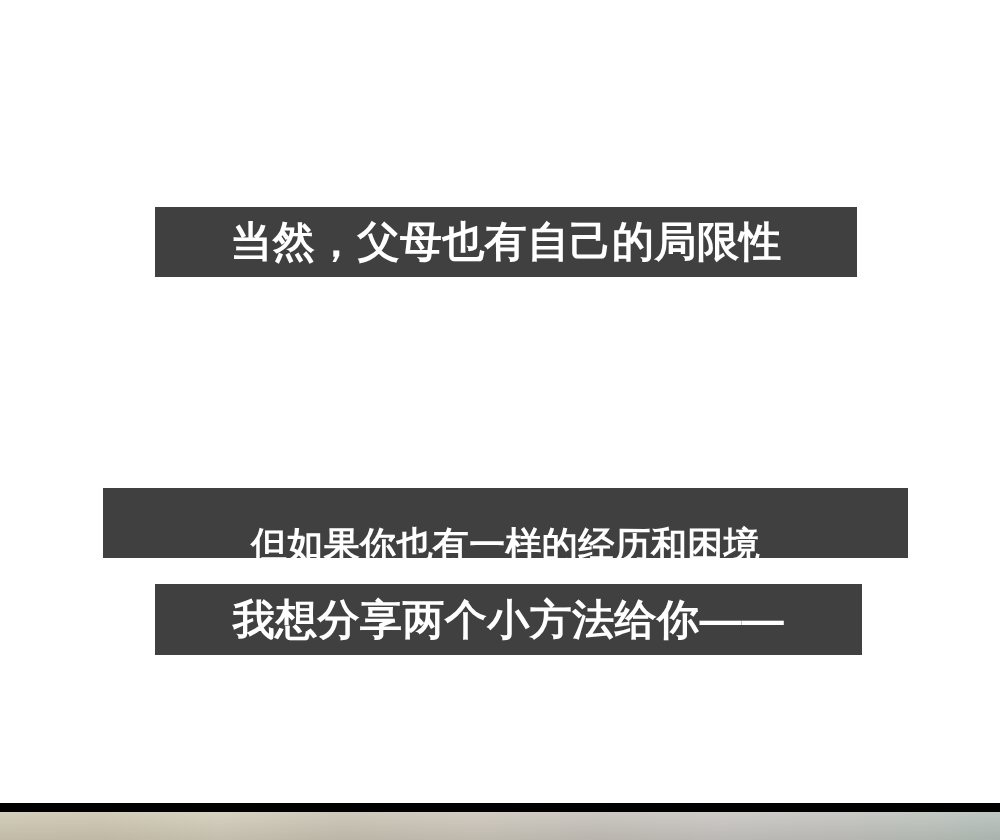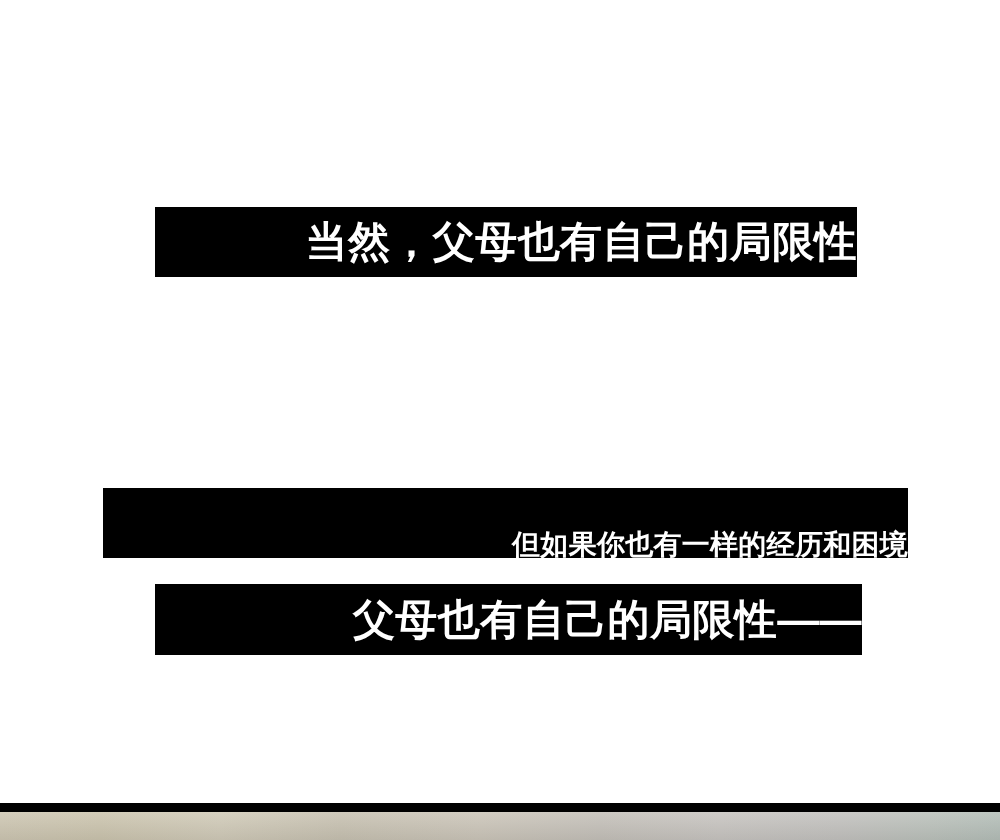--- a/index.html
+++ b/index.html
@@ -20,43 +20,43 @@
     width: 1000px;
     height: 840px;
     background: #ffffff;
   }
 
   
   .banner {
     position: absolute;
     display: flex;
     align-items: center;
-    justify-content: flex-end;
-    background: #000000;
+    justify-content: center;
+    background: #404040;
     box-sizing: border-box;
   }
   .banner-text {
     color: #ffffff;
     font-weight: bold;
     white-space: nowrap;
     letter-spacing: 0.01em;
     line-height: 1;
     text-align: center;
     font-family: "Liberation Sans", "DejaVu Sans", sans-serif;
   }
 
   
   #banner-1 { left: 155px; top: 207px; width: 702px; height: 70px; }
   #banner-1 .banner-text { font-size: 42px; }
 
   #banner-2 { left: 46px;  top: 300px; width: 909px; height: 73px; }
   #banner-2 .banner-text { font-size: 44px; }
 
   #banner-3 { left: 103px; top: 488px; width: 805px; height: 70px; }
-  #banner-3 .banner-text { font-size: 28px; margin-top: 44px; }
+  #banner-3 .banner-text { font-size: 36px; margin-top: 44px; }
 
   #banner-4 { left: 155px; top: 584px; width: 707px; height: 71px; }
   #banner-4 .banner-text { font-size: 42px; }
 
   
   #bottom-divider {
     position: absolute;
     left: 0;
     top: 803px;
     width: 1000px;
@@ -97,20 +97,20 @@
   <div id="banner-1" class="banner">
     <span class="banner-text">当然，父母也有自己的局限性</span>
   </div>
 
 
   <div id="banner-3" class="banner">
     <span class="banner-text">但如果你也有一样的经历和困境</span>
   </div>
 
   <div id="banner-4" class="banner">
-    <span class="banner-text">父母也有自己的局限性——</span>
+    <span class="banner-text">我想分享两个小方法给你——</span>
   </div>
 
   <div id="bottom-divider"></div>
 
   <div id="bottom-photo-strip"></div>
 
 </div>
 
 </body></html>

